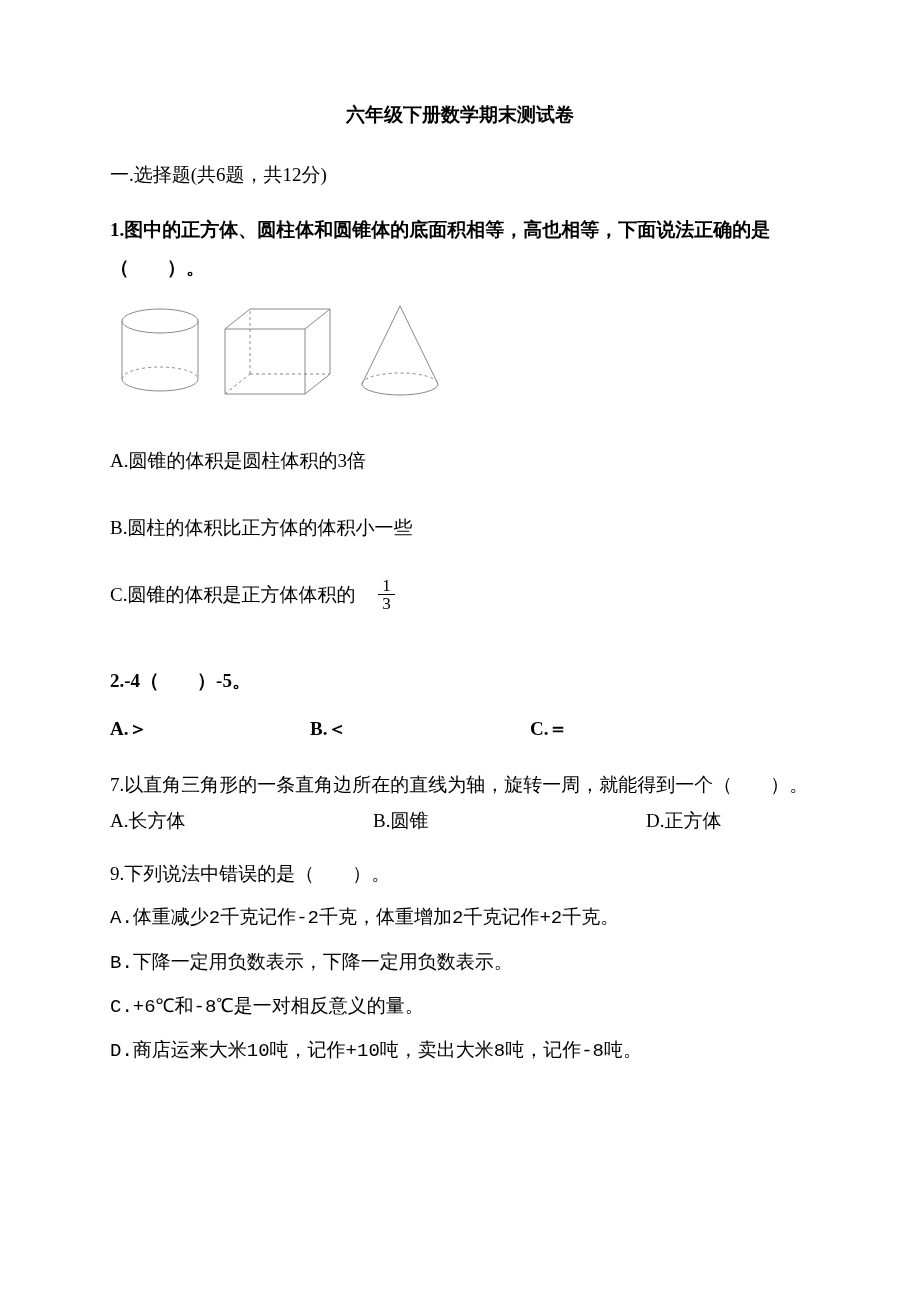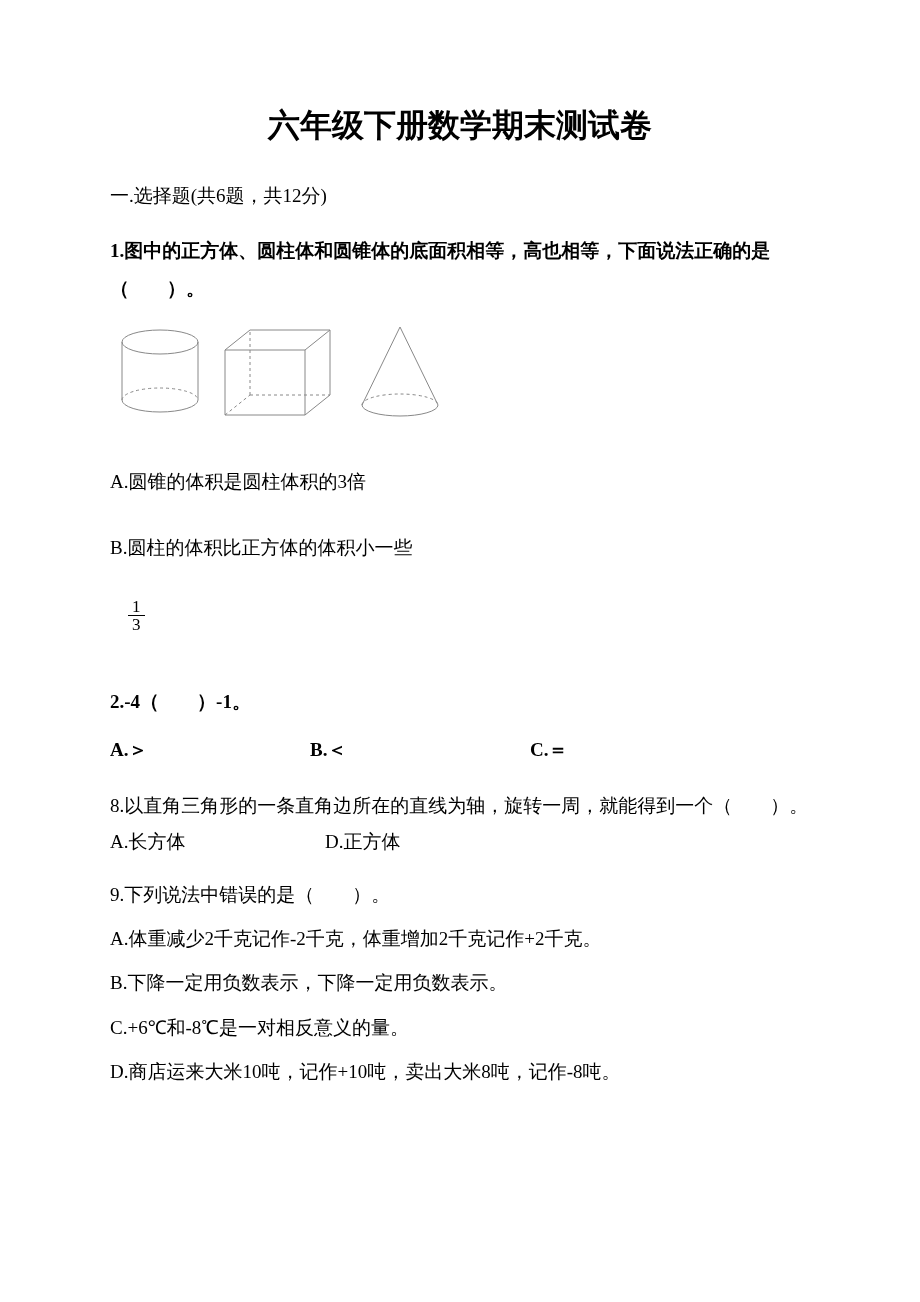--- a/index.html
+++ b/index.html
@@ -9,21 +9,21 @@
       width: 920px;
       min-height: 1302px;
       padding: 100px 110px 60px 110px;
       color: #000;
       font-size: 19px;
       line-height: 1.6;
     }
     .title {
       text-align: center;
       font-family: "SimHei", "黑体", sans-serif;
-      font-size: 32px;
+      font-size: 19px;
       font-weight: bold;
       margin-bottom: 30px;
     }
     .section-header {
       font-weight: normal;
       margin-bottom: 20px;
     }
     .question {
       margin-bottom: 22px;
       line-height: 2;
@@ -53,26 +53,26 @@
       font-family: "Times New Roman", serif;
       font-size: 17px;
       line-height: 1.0;
       margin-left: 18px;
       position: relative;
       top: -2px;
     }
     .frac .num { display: block; border-bottom: 1px solid #000; padding: 0 4px; }
     .frac .den { display: block; padding: 0 4px; }
     .q3-question { margin-bottom: 6px; }
-    .q3-options { display: flex; margin-top: 4px; margin-bottom: 22px; }
+    .q3-options { display: flex; margin-top: 4px; margin-bottom: 22px; gap: 48px; }
     .q3-options .oa { width: 215px; }
     .q3-options .ob { width: 225px; }
     .q3-options .oc { width: 200px; }
     .q3-options .od { flex: 1; }
-    .q4-opt { margin: 14px 0; }
+    .q4-opt { margin: 14px 0; font-family: Liberation Mono, monospace; }
   </style>
 </head>
 <body>
 
 <div class="title">六年级下册数学期末测试卷</div>
 
 <div class="section-header">一.选择题(共6题，共12分)</div>
 
 <div class="question q1-top">
   <span>1.图中的正方体、圆柱体和圆锥体的底面积相等，高也相等，下面说法正确的是（　　）。</span>
@@ -103,38 +103,40 @@
       <path d="M 40 0 L 78 78"></path>
       <path d="M 2 78 A 38 11 0 0 0 78 78"></path>
       <path d="M 2 78 A 38 11 0 0 1 78 78" stroke-dasharray="3,3"></path>
     </g>
   </svg>
 </div>
 
 <div class="option-block">A.圆锥的体积是圆柱体积的3倍</div>
 <div class="option-block">B.圆柱的体积比正方体的体积小一些</div>
 <div class="option-block last">
+  <span>C.圆锥的体积是正方体体积的</span>
   <span class="frac">
     <span class="num">1</span>
     <span class="den">3</span>
   </span>
 </div>
 
 <div class="question">
-  <div>2.-4（　　）-1。</div>
+  <div>2.-4（　　）-5。</div>
   <div class="inline-options">
     <span class="opt-a">A.＞</span>
     <span class="opt-b">B.＜</span>
     <span class="opt-c">C.＝</span>
   </div>
 </div>
 
-<div class="q3-question">8.以直角三角形的一条直角边所在的直线为轴，旋转一周，就能得到一个（　　）。</div>
+<div class="q3-question">7.以直角三角形的一条直角边所在的直线为轴，旋转一周，就能得到一个（　　）。</div>
 <div class="q3-options">
   <span class="oa">A.长方体</span>
+  <span class="ob">B.圆锥</span>
   <span class="od">D.正方体</span>
 </div>
 
 <div>9.下列说法中错误的是（　　）。</div>
 <div class="q4-opt">A.体重减少2千克记作-2千克，体重增加2千克记作+2千克。</div>
 <div class="q4-opt">B.下降一定用负数表示，下降一定用负数表示。</div>
 <div class="q4-opt">C.+6℃和-8℃是一对相反意义的量。</div>
 <div class="q4-opt">D.商店运来大米10吨，记作+10吨，卖出大米8吨，记作-8吨。</div>
 
 </body></html>

